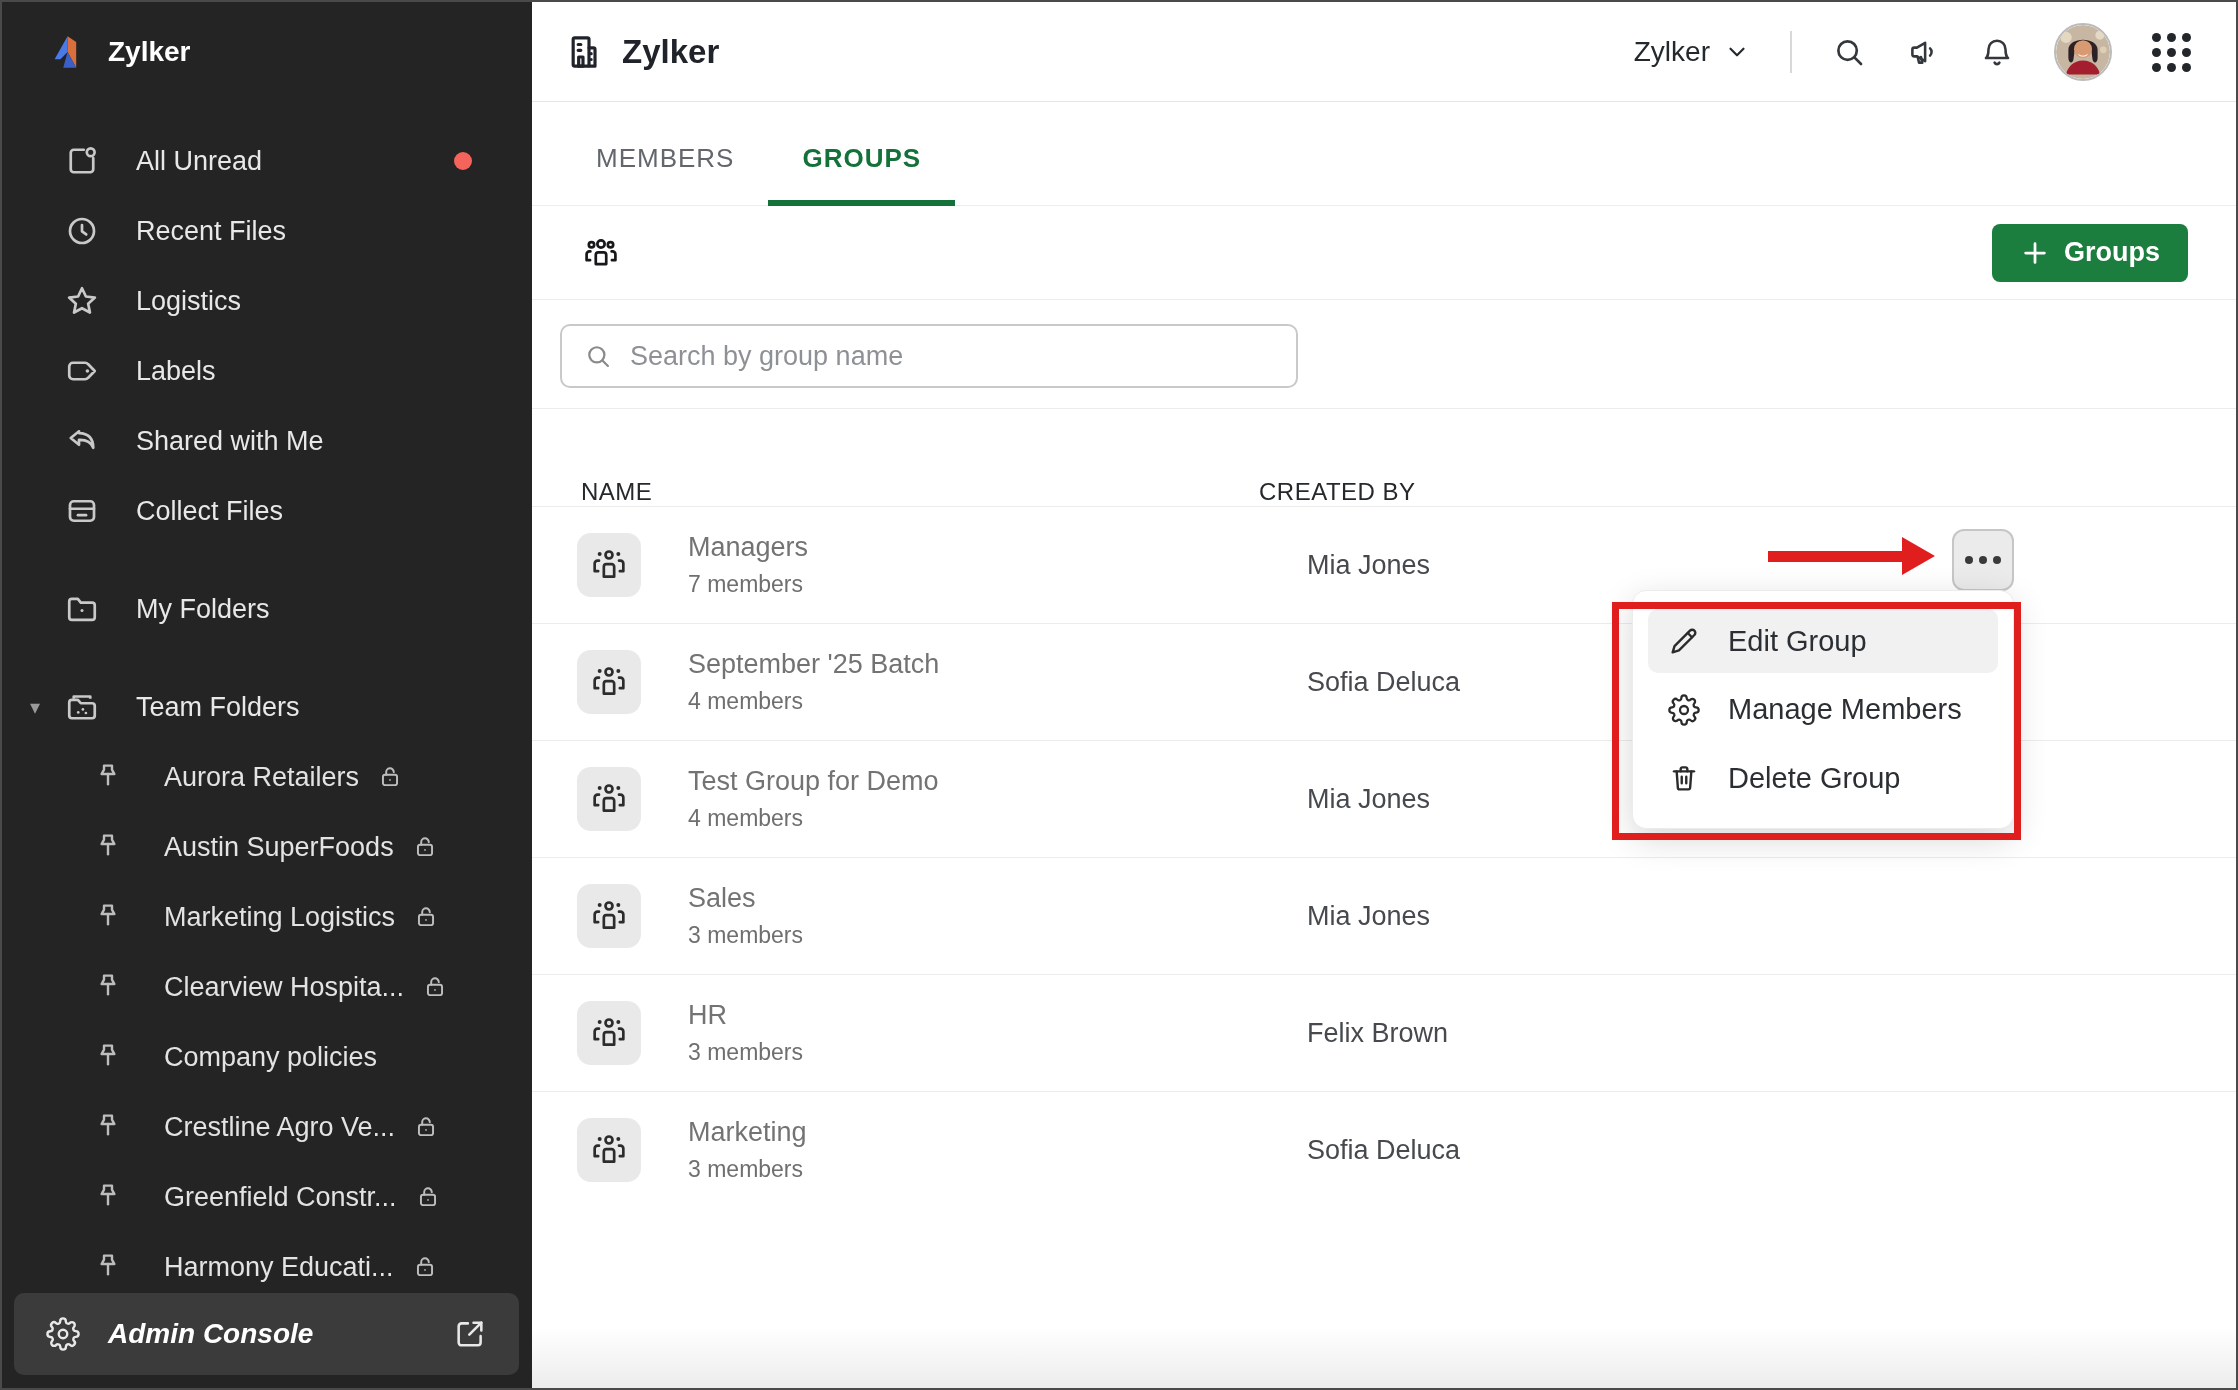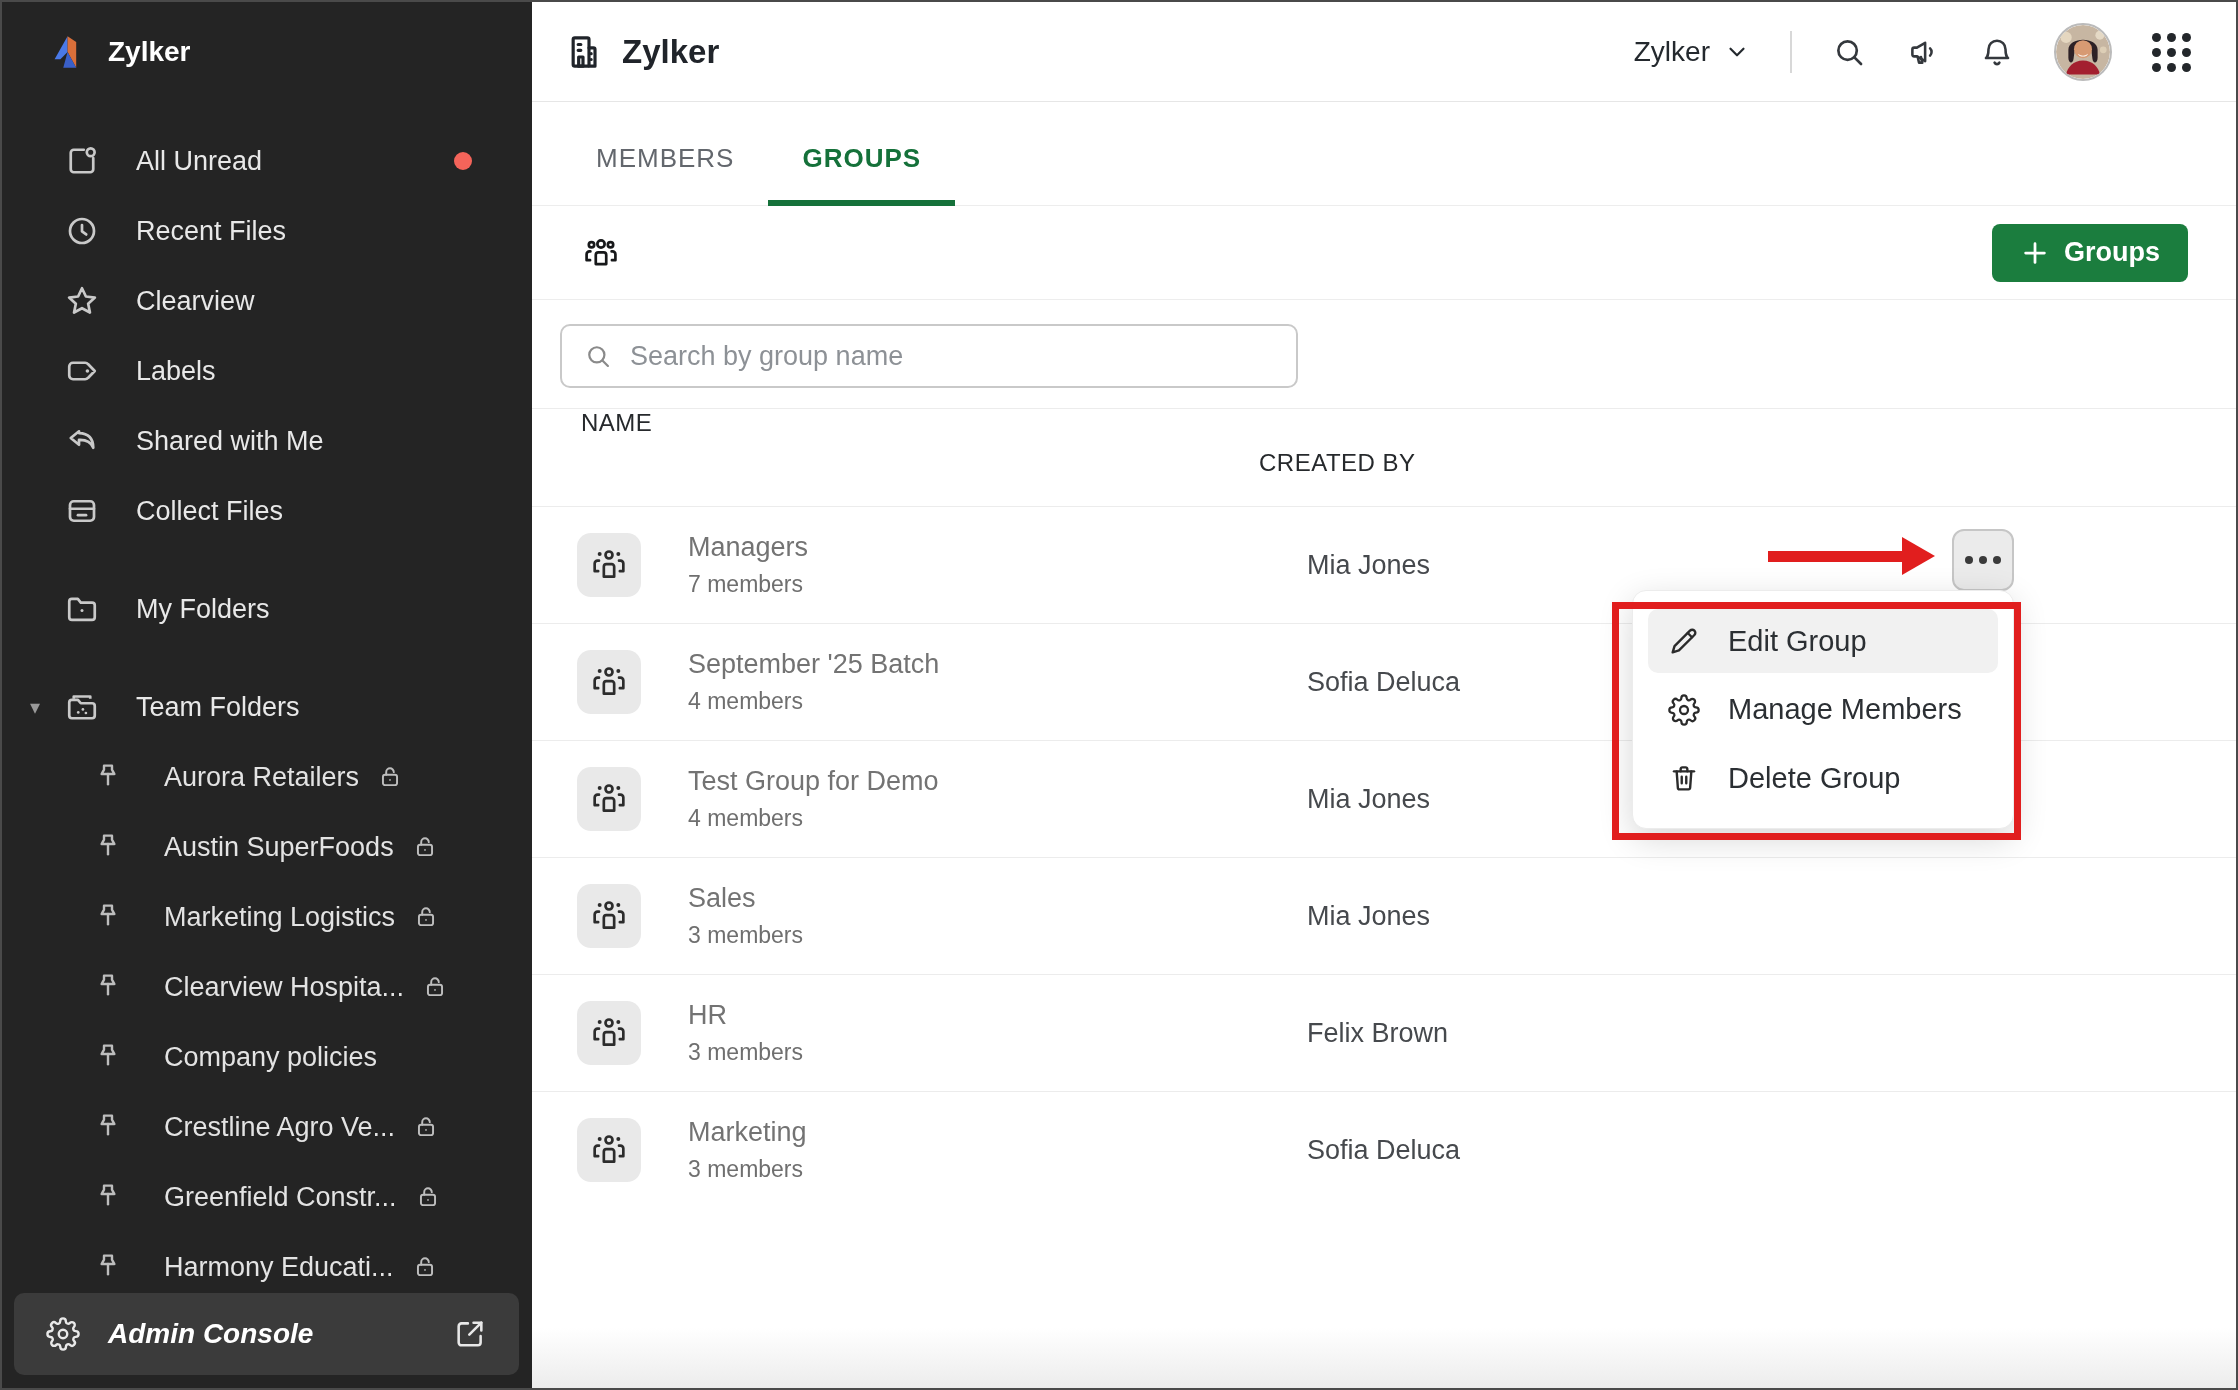--- a/index.html
+++ b/index.html
@@ -60,21 +60,21 @@
   .btn-green .plus { width:30px; height:30px; }
   .btn-green .plus svg { width:100%; height:100%; }
 
   .search-area { padding:24px 0 20px 28px; }
   .search-box { width:738px; height:64px; border:2px solid #c9c9c9; border-radius:10px; display:flex; align-items:center; gap:18px; padding:0 22px; background:#fff; }
   .search-box .sb-icon { width:28px; height:28px; color:#8a8a8a; flex:0 0 auto; }
   .search-box .sb-icon svg { width:100%; height:100%; }
   .search-box input { border:none; outline:none; flex:1; font-size:27px; color:#8b5cf6; font-family:inherit; }
   .search-box input::placeholder { color:#8d9196; }
 
-  .tbl-head { height:98px; display:flex; align-items:flex-start; border-top:1px solid #ececec; font-size:24px; letter-spacing:0.5px; color:#26292c; }
+  .tbl-head { height:98px; display:flex; align-items:flex-end; border-top:1px solid #ececec; font-size:24px; letter-spacing:0.5px; color:#26292c; }
   .col-name { width:727px; padding-left:49px; }
   .col-created { flex:1;margin-top:40px; }
   .tbl-row { height:117px; display:flex; align-items:center; border-top:1px solid #ececec; padding-left:45px; }
   .row-icon { width:64px; height:64px; border-radius:14px; background:#e9e9e9; color:#2c2c2c; display:flex; align-items:center; justify-content:center; margin-right:47px; flex:0 0 auto; }
   .row-icon svg { width:40px; height:40px; }
   .row-name-cell { width:619px; }
   .row-name { font-size:27px; color:#737373; }
   .row-members { font-size:23px; color:#6f6f6f; margin-top:8px; }
   .row-created { flex:1; font-size:27px; color:#46494d; }
   .tbl-bottom-fade { height:60px; margin-top:auto; background:linear-gradient(#fff,#ececec); }
@@ -126,21 +126,21 @@
           </svg>
         </span>
         <span>Recent Files</span>
       </div>
       <div class="side-item">
         <span class="s-icon">
           <svg viewBox="0 0 24 24" fill="none" stroke="currentColor" stroke-width="1.8" stroke-linejoin="round">
             <path d="M12 3.5l2.6 5.5 6 .7-4.5 4.1 1.2 5.9L12 16.8l-5.3 2.9 1.2-5.9-4.5-4.1 6-.7z"></path>
           </svg>
         </span>
-        <span>Clearview</span>
+        <span>Logistics</span>
       </div>
       <div class="side-item">
         <span class="s-icon">
           <svg viewBox="0 0 24 24" fill="none" stroke="currentColor" stroke-width="1.8" stroke-linejoin="round">
             <path d="M3.5 9A2.5 2.5 0 0 1 6 6.5h8.1a2.5 2.5 0 0 1 1.9.86L20.5 12l-4.5 4.64a2.5 2.5 0 0 1-1.9.86H6A2.5 2.5 0 0 1 3.5 15z"></path>
             <circle cx="15.6" cy="12" r="1.2" fill="currentColor" stroke="none"></circle>
           </svg>
         </span>
         <span>Labels</span>
       </div>

